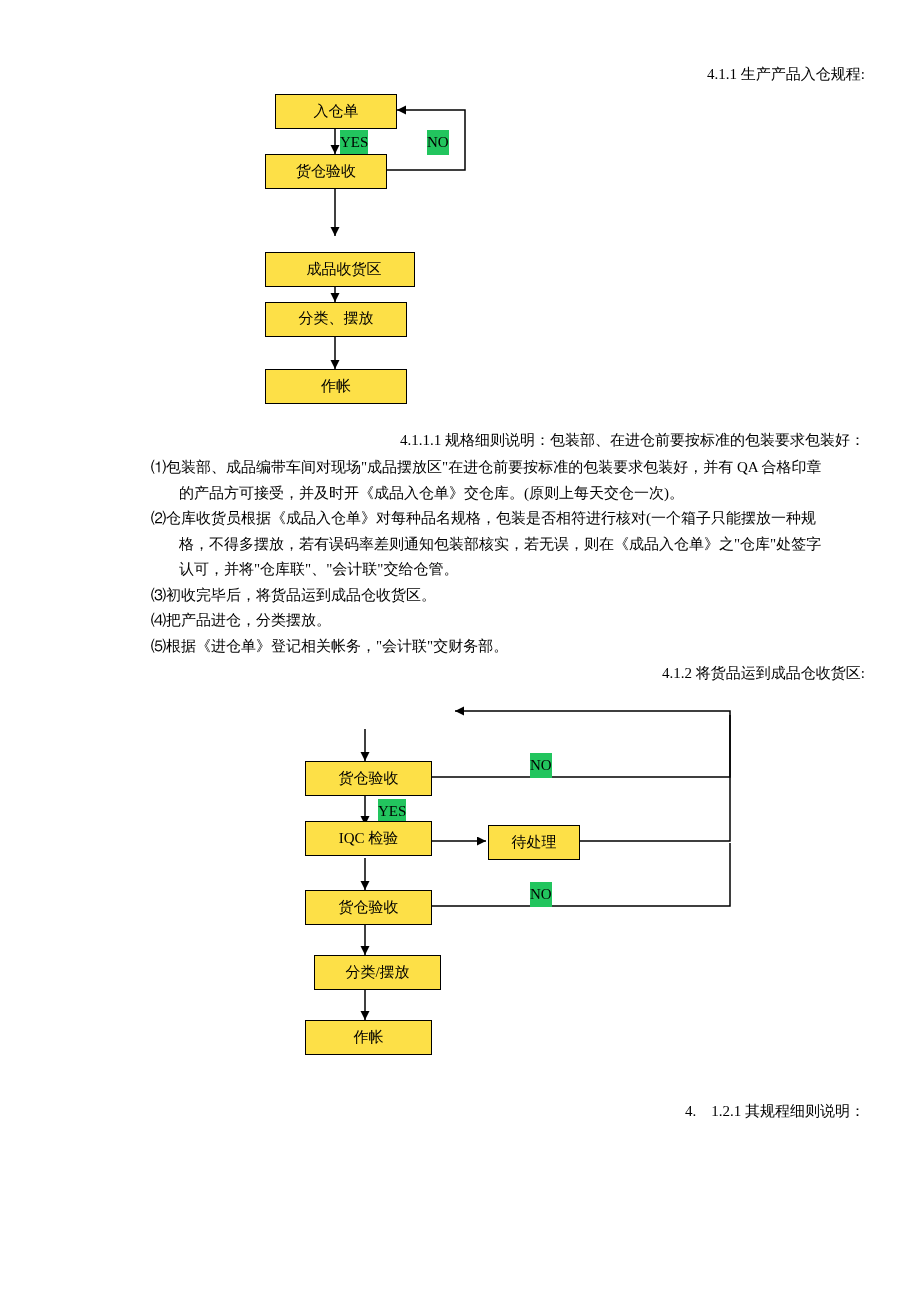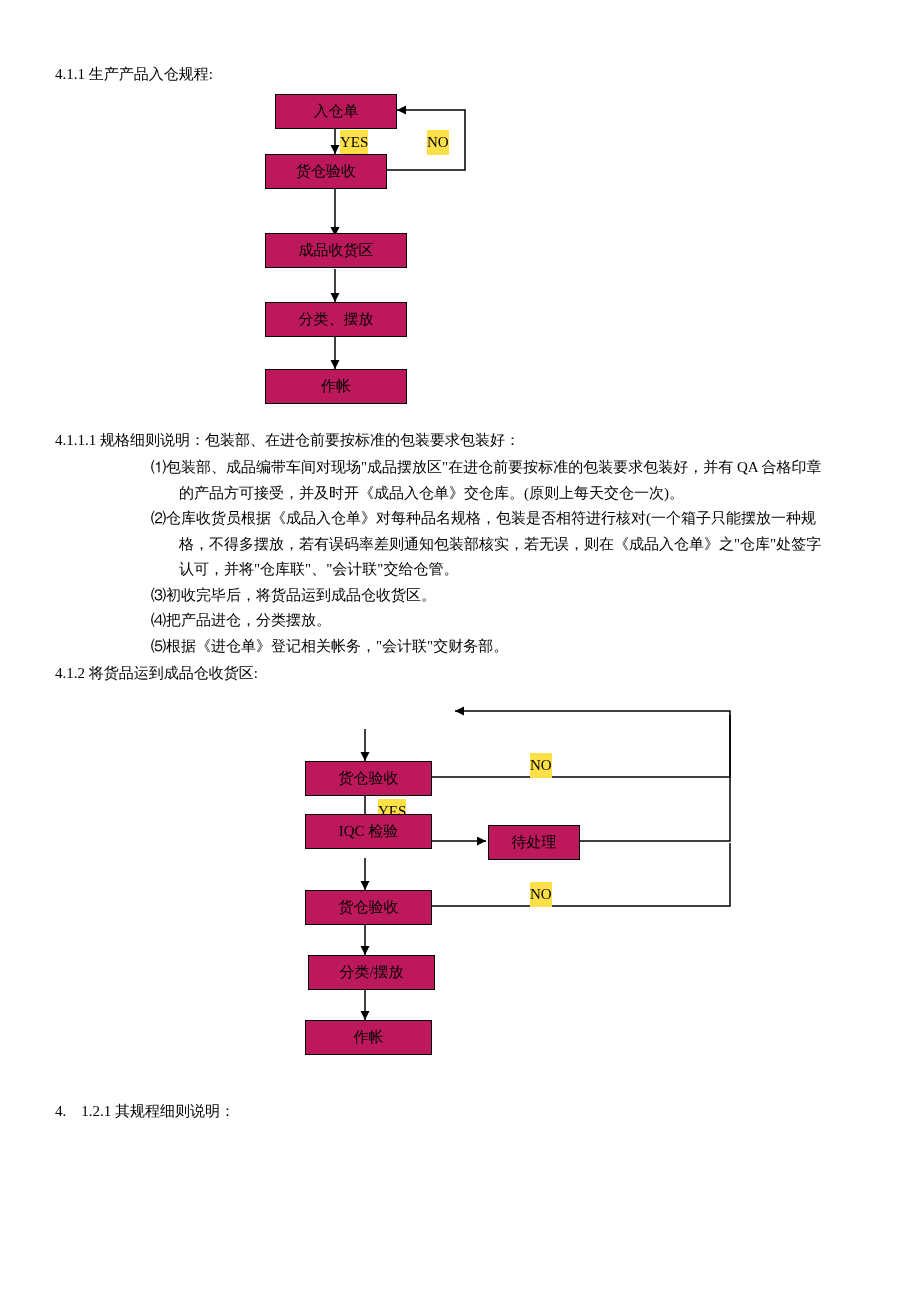--- a/index.html
+++ b/index.html
@@ -6,38 +6,38 @@
     margin: 0;
     padding: 60px 55px;
     font-family: "SimSun", "宋体", serif;
     font-size: 15px;
     line-height: 1.7;
     color: #000;
     background: #fff;
     width: 920px;
     box-sizing: border-box;
   }
-  .heading { margin: 2px 0; }
+  .heading { margin: 2px 0; text-align: right; }
   .sub { padding-left: 96px; }
   .item-cont { padding-left: 124px; font-family: Liberation Serif, serif; }
   .flow { position: relative; margin: 6px auto; }
   .flow1 { width: 300px; height: 328px; margin-left: 200px; }
   .flow2 { width: 460px; height: 400px; margin-left: 245px; }
   .box {
     position: absolute;
     border: 1.5px solid #000;
-    background: #be185d;
+    background: #fde047;
     text-align: center;
     padding: 4px 0;
     font-size: 15px;
   }
   .lbl {
     position: absolute;
     font-size: 15px;
-    background: #fde047;
+    background: #22c55e;
   }
   svg.lines { position: absolute; top: 0; left: 0; }
 </style>
 </head>
 <body>
 
 <div class="heading">4.1.1 生产产品入仓规程:</div>
 
 <div class="flow flow1">
   <svg class="lines" width="300" height="328">
@@ -49,22 +49,22 @@
     <line x1="80" y1="30" x2="80" y2="60" stroke="#000" stroke-width="1.5" marker-end="url(#ah1)"></line>
     <line x1="80" y1="92" x2="80" y2="142" stroke="#000" stroke-width="1.5" marker-end="url(#ah1)"></line>
     <line x1="80" y1="175" x2="80" y2="208" stroke="#000" stroke-width="1.5" marker-end="url(#ah1)"></line>
     <line x1="80" y1="240" x2="80" y2="275" stroke="#000" stroke-width="1.5" marker-end="url(#ah1)"></line>
     <polyline points="128,76 210,76 210,16 142,16" fill="none" stroke="#000" stroke-width="1.5" marker-end="url(#ah1)"></polyline>
   </svg>
   <div class="box" style="left:20px; top:0; width:120px;">入仓单</div>
   <div class="lbl" style="left:85px; top:36px;">YES</div>
   <div class="lbl" style="left:172px; top:36px;">NO</div>
   <div class="box" style="left:10px; top:60px; width:120px;">货仓验收</div>
-  <div class="box" style="left:10px; top:139px; width:140px;">成品收货区</div>
-  <div class="box" style="left:10px; top:208px; width:140px;">分类、摆放</div>
+  <div class="box" style="left:10px; top:158px; width:140px;padding-left:8px;">成品收货区</div>
+  <div class="box" style="left:10px; top:208px; width:140px;font-family:Liberation Mono, monospace;">分类、摆放</div>
   <div class="box" style="left:10px; top:275px; width:140px;">作帐</div>
 </div>
 
 <div class="heading">4.1.1.1 规格细则说明：包装部、在进仓前要按标准的包装要求包装好：</div>
 <div class="sub">⑴包装部、成品编带车间对现场"成品摆放区"在进仓前要按标准的包装要求包装好，并有 QA 合格印章</div>
 <div class="item-cont">的产品方可接受，并及时开《成品入仓单》交仓库。(原则上每天交仓一次)。</div>
 <div class="sub">⑵仓库收货员根据《成品入仓单》对每种品名规格，包装是否相符进行核对(一个箱子只能摆放一种规</div>
 <div class="item-cont">格，不得多摆放，若有误码率差则通知包装部核实，若无误，则在《成品入仓单》之"仓库"处签字</div>
 <div class="item-cont">认可，并将"仓库联"、"会计联"交给仓管。</div>
 <div class="sub">⑶初收完毕后，将货品运到成品仓收货区。</div>
@@ -86,21 +86,21 @@
     <line x1="65" y1="230" x2="65" y2="262" stroke="#000" stroke-width="1.5" marker-end="url(#ah2)"></line>
     <line x1="65" y1="295" x2="65" y2="327" stroke="#000" stroke-width="1.5" marker-end="url(#ah2)"></line>
     <polyline points="132,84 430,84 430,18 155,18" fill="none" stroke="#000" stroke-width="1.5" marker-end="url(#ah2)"></polyline>
     <line x1="130" y1="148" x2="186" y2="148" stroke="#000" stroke-width="1.5" marker-end="url(#ah2)"></line>
     <polyline points="280,148 430,148 430,22" fill="none" stroke="#000" stroke-width="1.5"></polyline>
     <polyline points="132,213 430,213 430,150" fill="none" stroke="#000" stroke-width="1.5"></polyline>
   </svg>
   <div class="lbl" style="left:230px; top:60px;">NO</div>
   <div class="box" style="left:5px; top:68px; width:125px;">货仓验收</div>
   <div class="lbl" style="left:78px; top:106px;">YES</div>
-  <div class="box" style="left:5px; top:121px; width:125px;">IQC 检验</div>
+  <div class="box" style="left:5px; top:128px; width:125px;">IQC 检验</div>
   <div class="box" style="left:188px; top:132px; width:90px;">待处理</div>
   <div class="lbl" style="left:230px; top:189px;">NO</div>
   <div class="box" style="left:5px; top:197px; width:125px;">货仓验收</div>
-  <div class="box" style="left:8px; top:262px; width:125px;">分类/摆放</div>
+  <div class="box" style="left:14px; top:262px; width:125px;">分类/摆放</div>
   <div class="box" style="left:5px; top:327px; width:125px;">作帐</div>
 </div>
 
 <div class="heading">4.　1.2.1 其规程细则说明：</div>
 
 </body></html>

